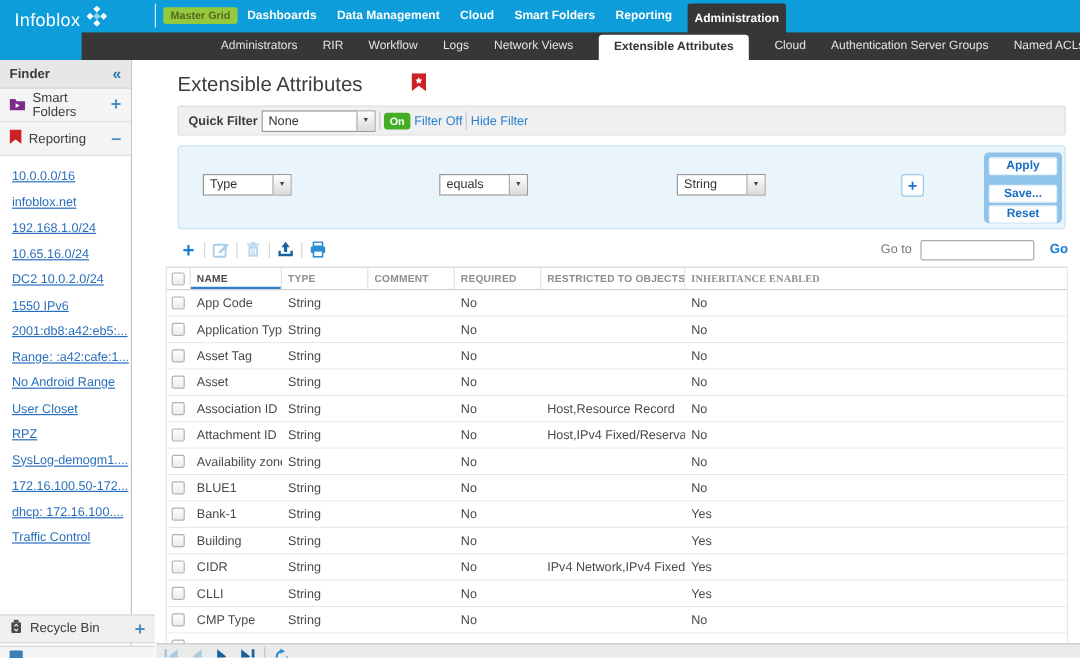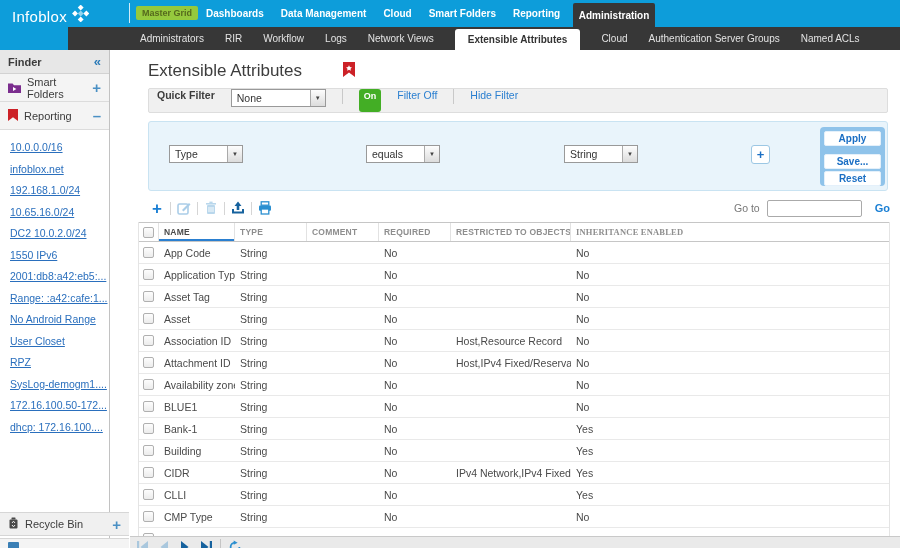--- a/index.html
+++ b/index.html
@@ -14,21 +14,21 @@
   .grid-badge { position:absolute; left:136px; top:6px; height:14px; padding:0 6px; background:#95c93d;
     border-radius:2px; color:#55691d; font-size:9px; font-weight:bold; line-height:14px; }
   .topnav { position:absolute; left:206px; top:0; height:27px; display:flex; align-items:center; gap:17px; }
   .topnav .nav-item { color:#fff; font-size:10px; font-weight:bold; white-space:nowrap; cursor:pointer; }
   .admin-tab { position:absolute; left:573px; top:3px; width:82px; height:47px; background:#373737;
     border-radius:2px 2px 0 0; color:#fff; font-size:10px; font-weight:bold; text-align:center;
     padding-top:7px; z-index:2; }
 
   
   .subbar { position:absolute; left:68px; top:27px; width:832px; height:23px; background:#373737;
-    display:flex; align-items:center; gap:21px; padding-left:72px; z-index:3; }
+    display:flex; align-items:center; gap:21px; padding-left:116px; z-index:3; }
   .subbar .sub-item { color:#e3e3e3; font-size:10px; white-space:nowrap; cursor:pointer; }
   .sub-active { height:21px; align-self:flex-end; background:#fff; border-radius:3px 3px 0 0;
     padding:0 13px; line-height:21px; color:#333; font-size:10px; font-weight:bold; white-space:nowrap; }
 
   
   .sidebar { position:absolute; left:0; top:50px; width:110px; height:498px; background:#fff;
     border-right:1px solid #c2c2c2; }
   .finder-hd { height:24px; background:#e7e7e7; border-bottom:1px solid #d2d2d2; display:flex;
     align-items:center; justify-content:space-between; padding:0 8px; }
   .finder-hd .t { font-size:11px; font-weight:bold; color:#3c3c3c; }
@@ -48,21 +48,21 @@
     border-top:1px solid #d6d6d6; display:flex; align-items:flex-start; padding:3px 0 0 8px; }
   .partial-ic { width:11px; height:7px; background:#3a7fb5; border-radius:1px; }
 
   
   .main { position:absolute; left:130px; top:50px; width:770px; height:498px; background:#fff; }
   .title-row { position:absolute; left:18px; top:11px; display:flex; align-items:center; }
   .page-title { font-size:17px; color:#3d3d3d; font-weight:500; }
   .title-bm { margin-left:41px; cursor:pointer; }
 
   .quick-bar { position:absolute; left:18px; top:38px; width:740px; height:25px; background:#f0f0f0;
-    border:1px solid #ddd; border-radius:2px; display:flex; padding:0 8px; gap:16px; }
+    border:1px solid #ddd; border-radius:2px; display:flex; align-items:center; padding:0 8px; gap:3px; }
   .qf-label { font-size:10.5px; font-weight:bold; color:#3c3c3c; }
   .vdiv { width:1px; height:15px; background:#c9c9c9; }
   .on-badge { background:#43ae25; color:#fff; font-size:9px; font-weight:bold; padding:2px 5px;
     border-radius:3px; cursor:pointer; }
   .blue-link { color:#2a7fd0; font-size:10.5px; cursor:pointer; white-space:nowrap; }
 
   .select { height:18px; background:#fff; border:1px solid #999; display:inline-flex;
     align-items:center; cursor:pointer; }
   .select .val { flex:1; font-size:10.5px; color:#333; padding:11px 5px; white-space:nowrap; overflow:hidden; }
   .select .dd { width:15px; height:16px; border-left:1px solid #aaa;
@@ -222,20 +222,21 @@
       <a>User Closet</a>
 
       <a>RPZ</a>
 
       <a>SysLog-demogm1....</a>
 
       <a>172.16.100.50-172...</a>
 
       <a>dhcp: 172.16.100....</a>
 
+      <a>Traffic Control</a>
     </div>
   <div class="recycle-row">
     <span>
       <svg width="11" height="12" viewBox="0 0 11 12">
         <rect x="1.5" y="2.5" width="8" height="9" rx="1" fill="#4a4a4a"></rect>
         <rect x="3.5" y="0.5" width="4" height="2" rx="0.5" fill="#4a4a4a"></rect>
         <path d="M4 6 l1.5 -1.8 1.5 1.8 M7 8 l-1.5 1.8 -1.5 -1.8" stroke="#fff" stroke-width="0.9" fill="none"></path>
       </svg>
     </span>
     <span class="lbl">Recycle Bin</span>

